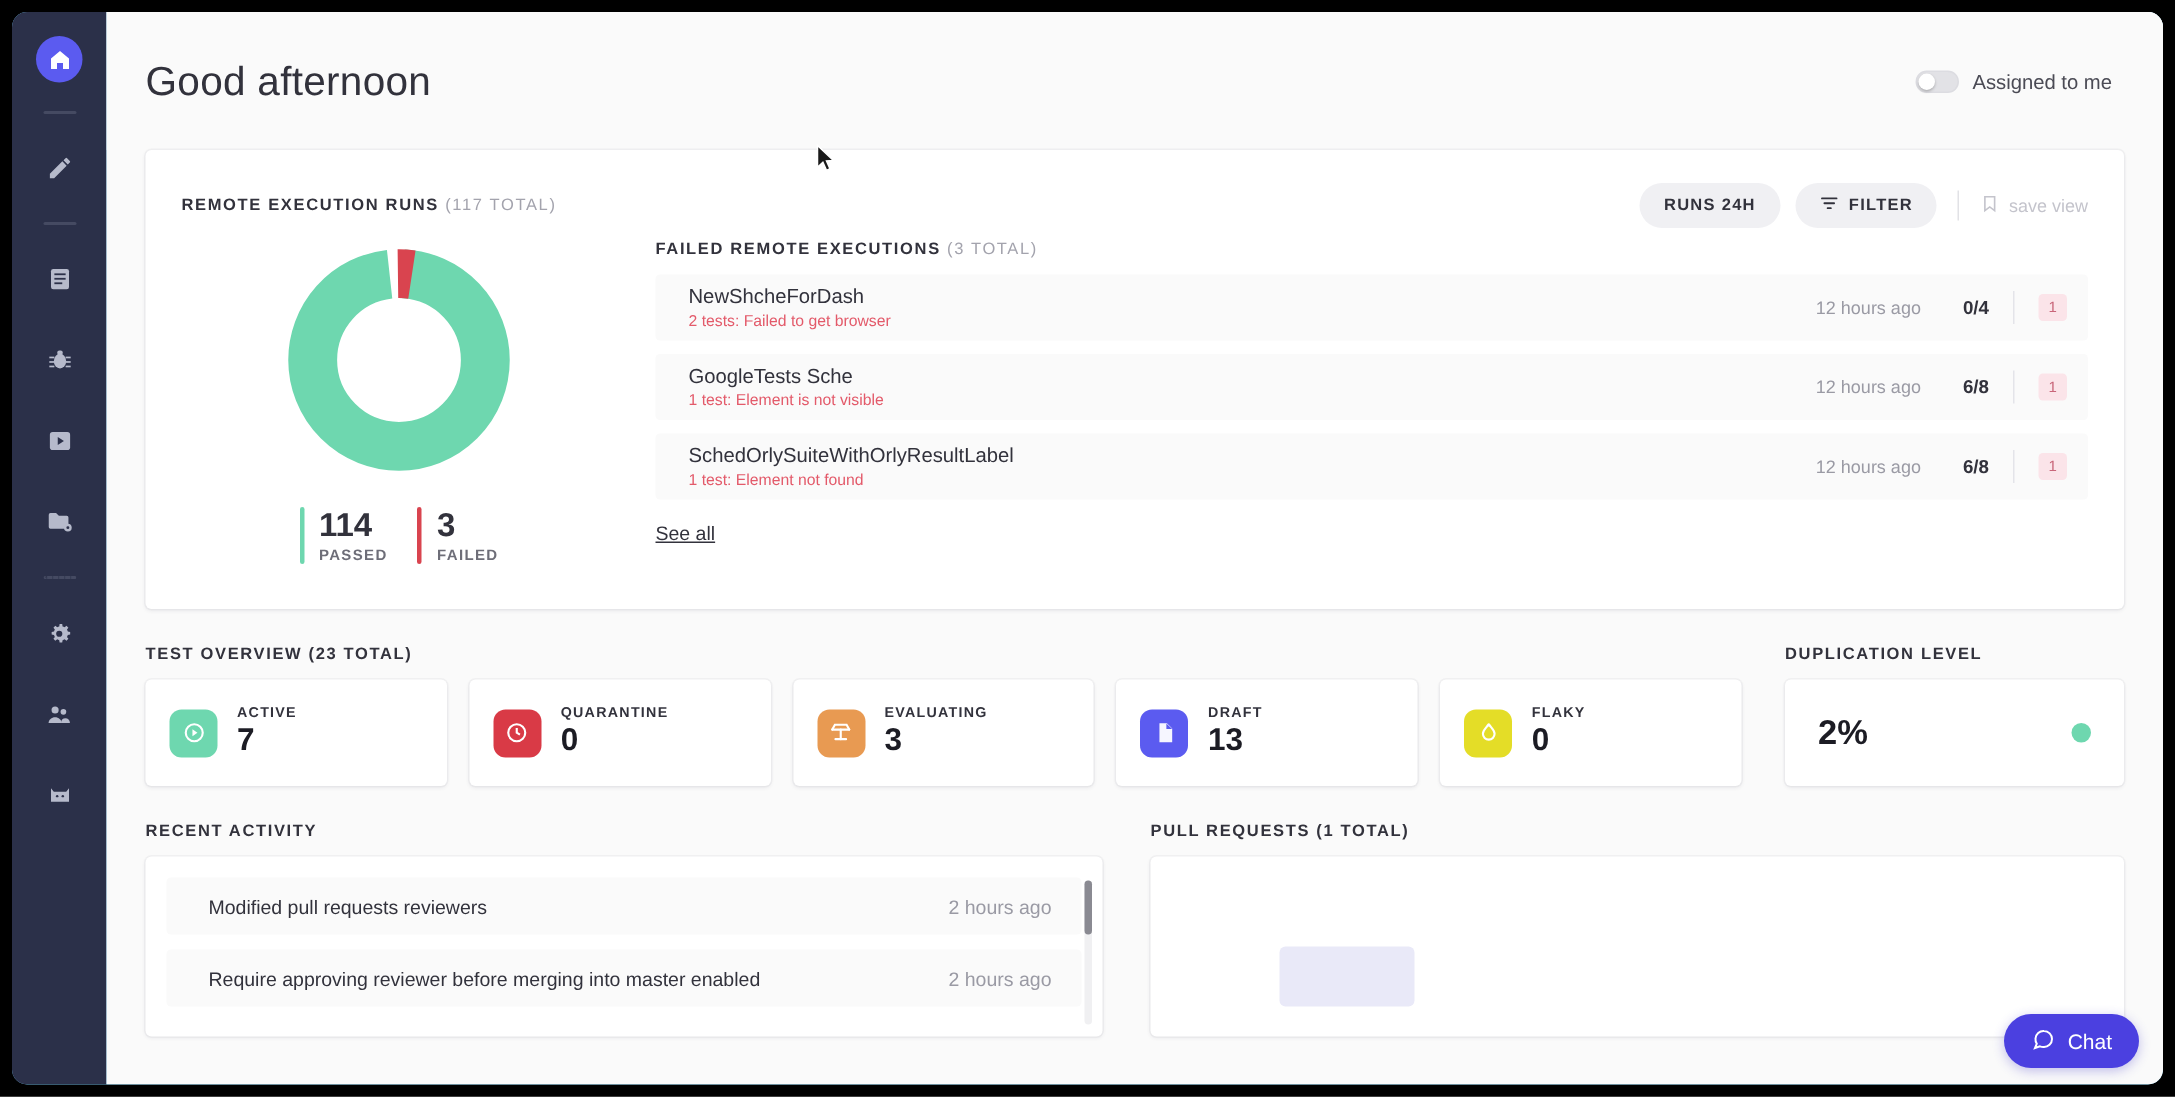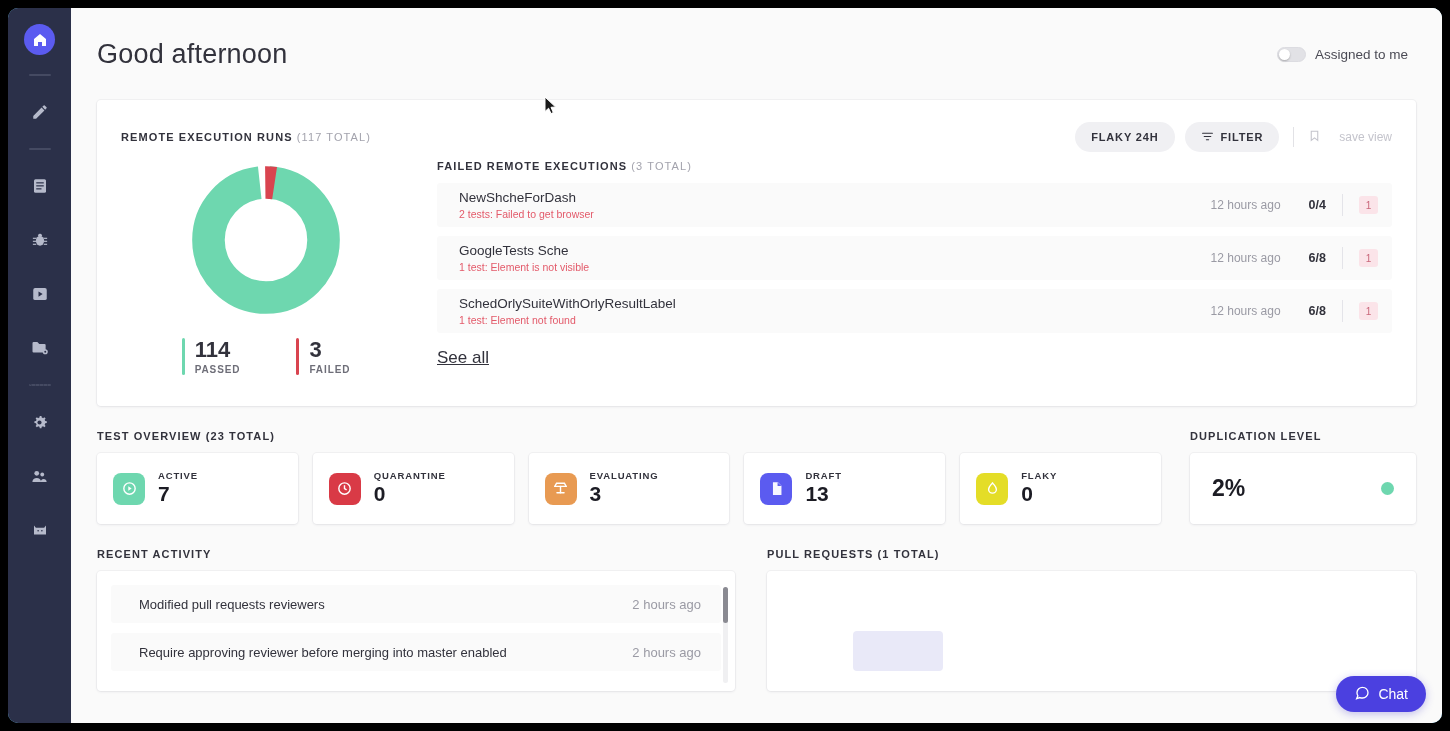--- a/index.html
+++ b/index.html
@@ -107,34 +107,34 @@
     padding: 0 16px;
     display: flex; align-items: center; gap: 7px;
     font-size: 11px; font-weight: 700; letter-spacing: .85px;
     color: #32323c;
     cursor: pointer;
     border: none;
     font-family: inherit;
   }
   .vdiv { width: 1px; height: 20px; background: #e2e2e6; margin: 0 4px; }
   .saveview {
-    display: flex; align-items: center; gap: 18px;
+    display: flex; align-items: center; gap: 6px;
     font-size: 12px; color: #c4c4cc; cursor: default; justify-content: space-between;
   }
 
   .runs-body { display: flex; margin-top: 6px; }
   .donut-col {
     width: 290px; flex: 0 0 290px;
     display: flex; flex-direction: column; align-items: center;
     padding-top: 6px;
   }
   .donut { width: 152px; height: 152px; }
   .legend { display: flex; gap: 0; margin-top: 22px; }
   .legend-item {
-    display: flex; gap: 10px; padding-right: 56px;
+    display: flex; gap: 10px; padding-right: 20px;
   }
   .legend-item:last-child { padding-right: 0; }
   .legend-bar { width: 3px; border-radius: 2px; }
   .legend-num { font-size: 22px; font-weight: 700; color: #32323c; line-height: 1.05; }
   .legend-lab {
     font-size: 10px; font-weight: 700; letter-spacing: .9px;
     color: #6e6e78; margin-top: 3px;
   }
 
   .failed-col { flex: 1; padding-left: 26px; padding-top: 2px; }
@@ -156,21 +156,21 @@
   .frow-div { width: 1px; height: 22px; background: #e4e4e9; margin: 0 16px; }
   .frow-badge {
     background: #fbe4e9; color: #c9667a;
     border-radius: 3px;
     font-size: 10px;
     min-width: 19px; height: 18px;
     display: flex; align-items: center; justify-content: center;
     padding: 0 5px;
   }
   .seeall {
-    font-size: 17px; color: #32323c;
+    font-size: 13px; color: #32323c;
     text-decoration: underline;
     margin-top: 6px; display: inline-block; cursor: pointer;
   }
 
   
   .overview-wrap { margin-top: 24px; display: flex; gap: 0; }
   .overview-left { flex: 1; }
   .overview-right { width: 226px; flex: 0 0 226px; margin-left: 29px; }
   .ov-title { margin-bottom: 11px; }
   .stats { display: flex; gap: 15px; }
@@ -375,21 +375,21 @@
 
     <div class="content">
 
       <section class="card runs-card">
         <div class="runs-head">
           <div class="sec-title">
             <span>REMOTE EXECUTION RUNS</span>
             <span class="muted">(117 TOTAL)</span>
           </div>
           <div class="head-actions">
-            <button class="pill">FLAKY 24H</button>
+            <button class="pill">RUNS 24H</button>
             <button class="pill">
               <span>
                 <svg width="13" height="13" viewBox="0 0 24 24" fill="none" stroke="#32323c" stroke-width="2.2" stroke-linecap="round">
                     <path d="M3 6h18M6 12h12M10 18h4"></path>
                   </svg>
               </span>
               <span>FILTER</span>
             </button>
             <div class="vdiv"></div>
             <div class="saveview">

